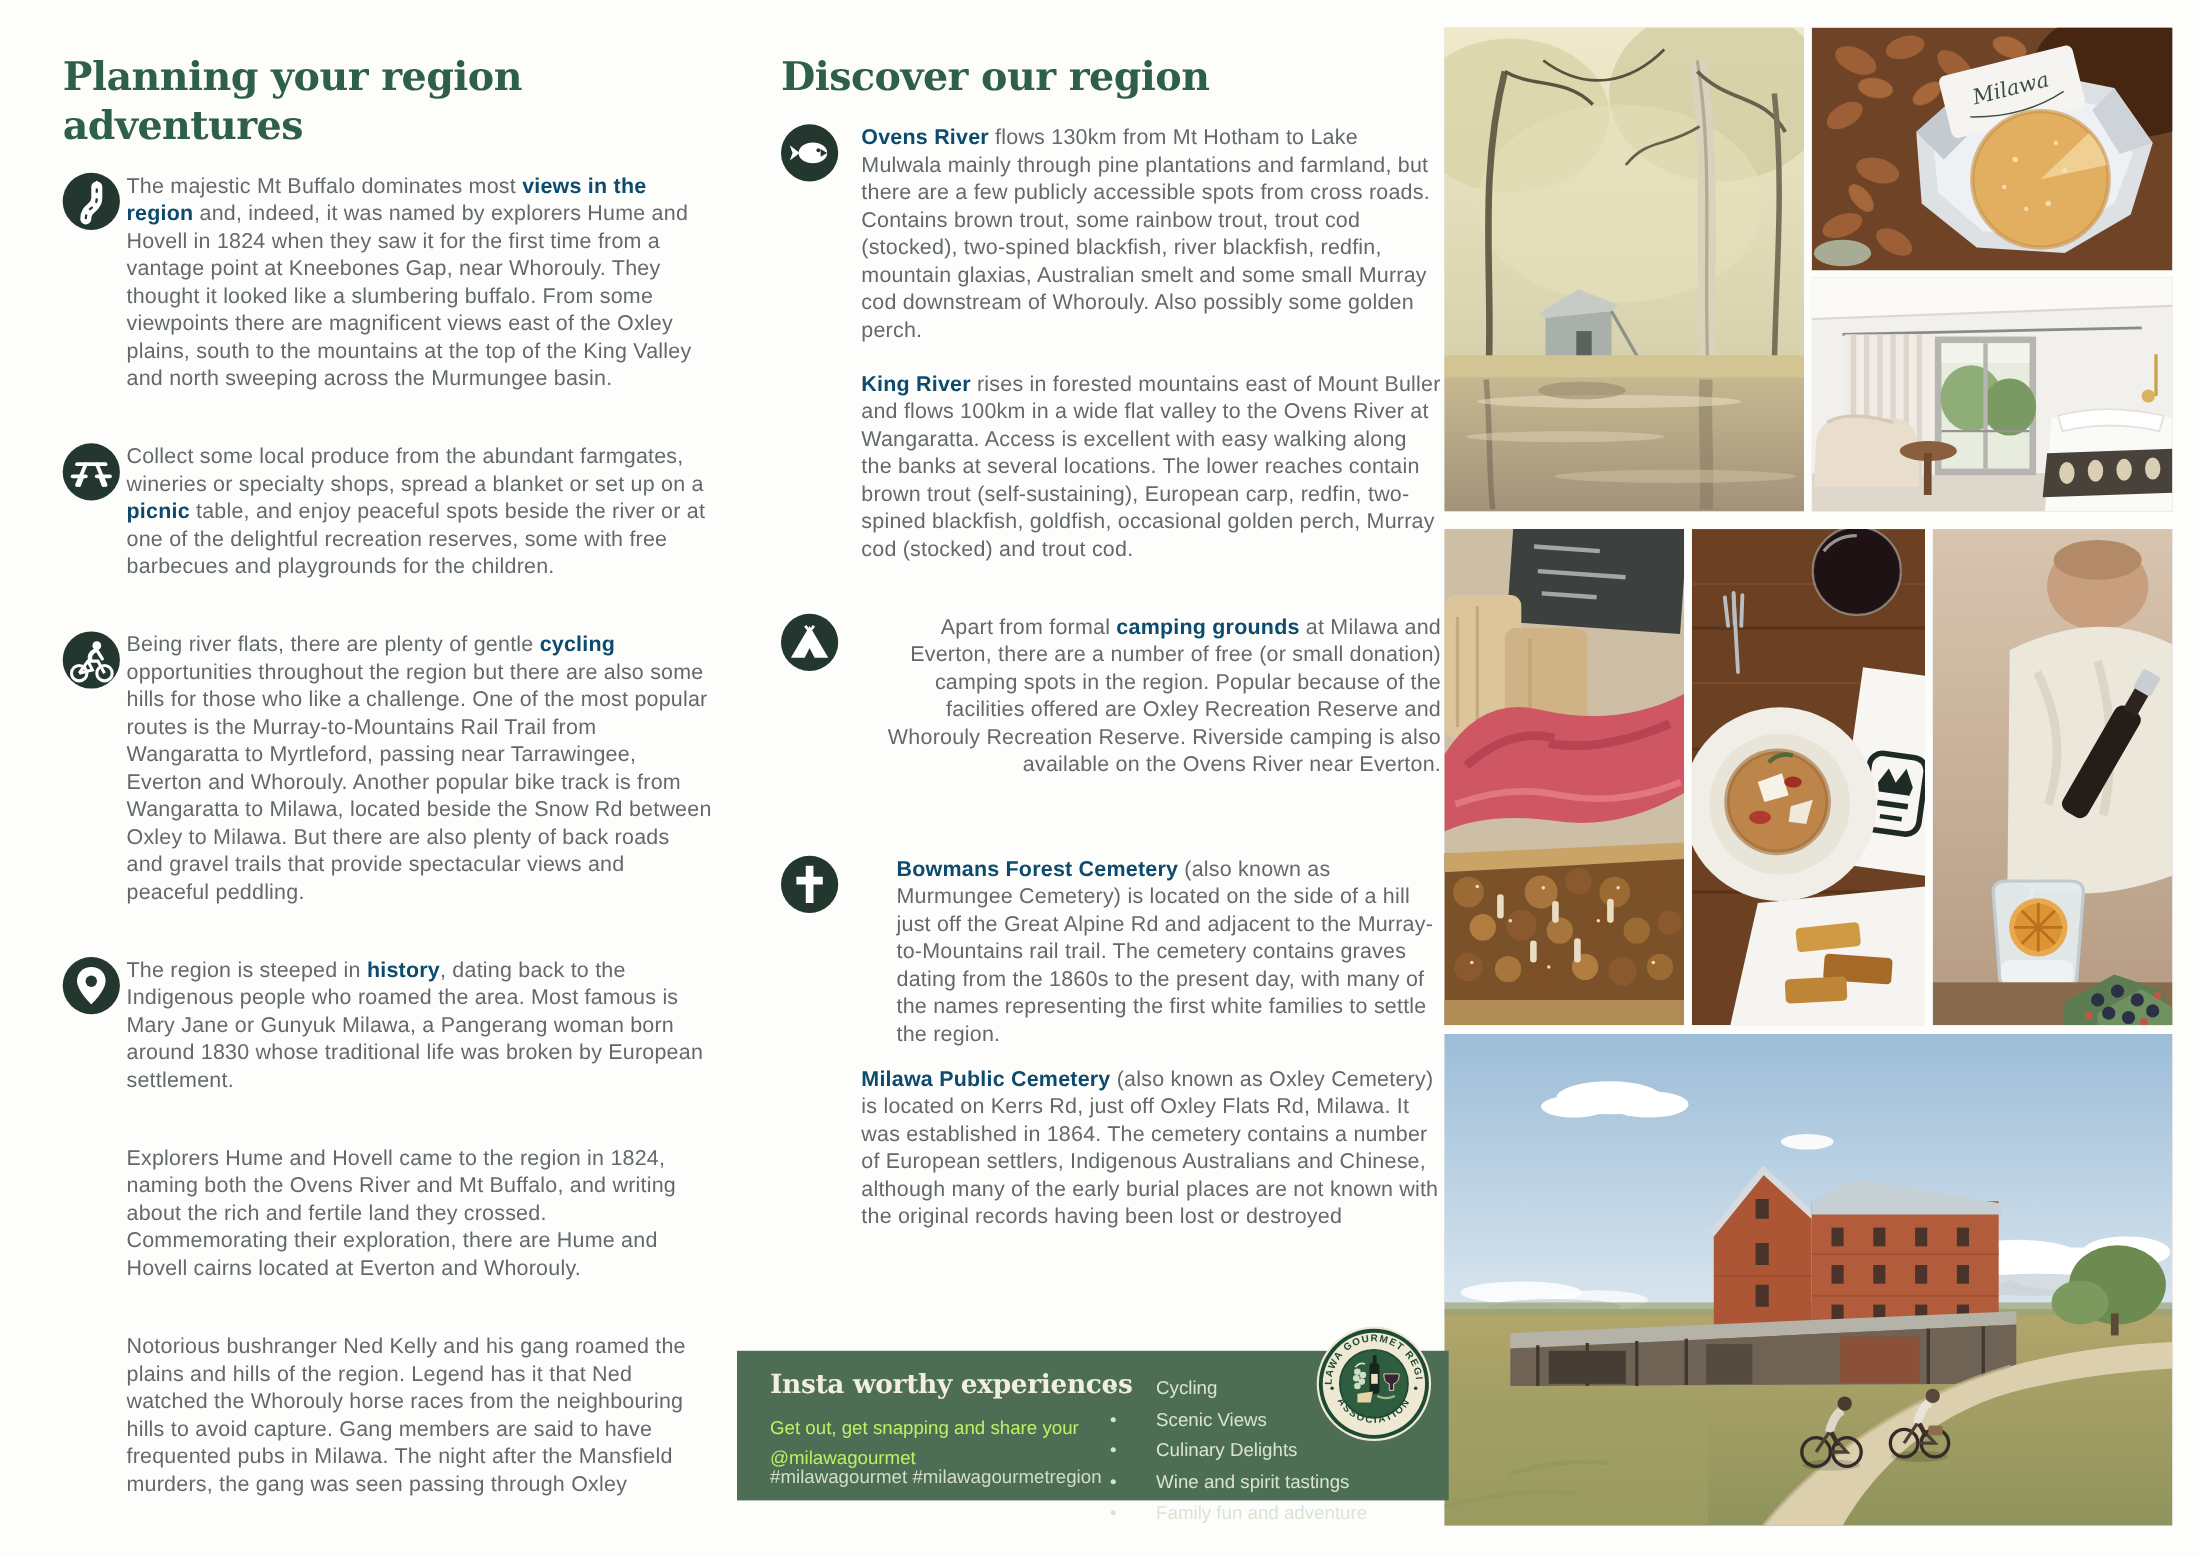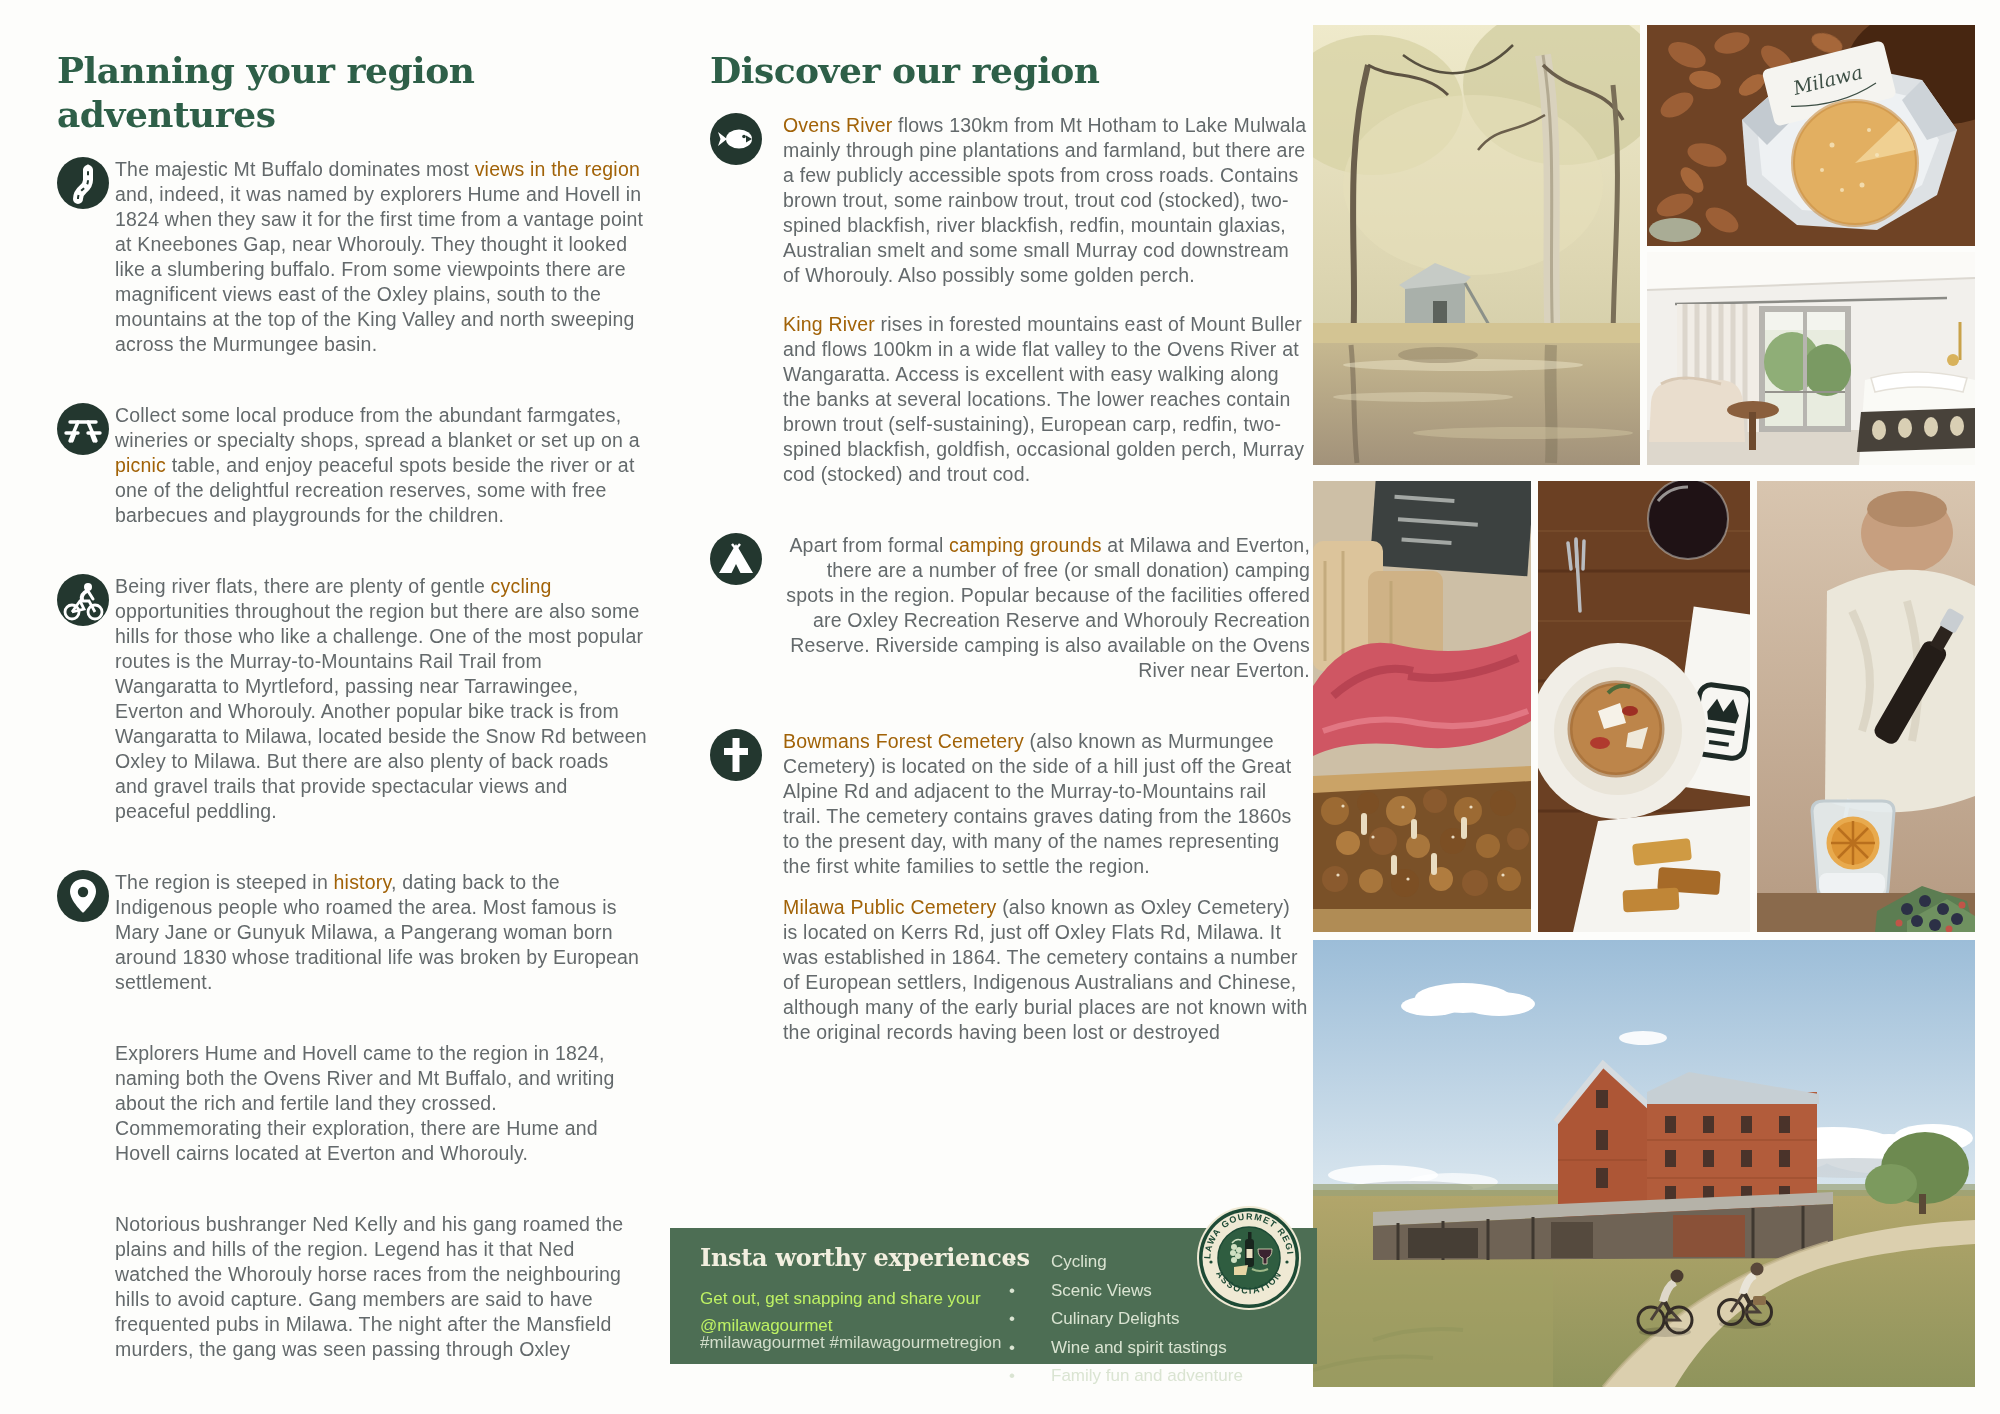--- a/index.html
+++ b/index.html
@@ -12,21 +12,21 @@
   .col-right{left:710px;width:600px;}
   .col-heading{font-family:"DejaVu Serif",serif;font-weight:700;font-size:36px;line-height:44px;
                letter-spacing:-0.5px;color:#2e5f48;margin:0 0 21px 0;}
   .section{display:flex;align-items:flex-start;}
   .col-left .icon-slot{flex:0 0 58px;}
   .col-right .icon-slot{flex:0 0 73px;}
   .icon-circle{width:52px;height:52px;border-radius:50%;background:#23372f;
                display:flex;align-items:center;justify-content:center;}
   .icon-circle svg{width:52px;height:52px;display:block;}
   .body{margin:0;font-size:19.5px;line-height:25px;color:#63696b;letter-spacing:0.2px;}
-  .body b.accent{color:#a16207;font-weight:400;}
+  .body b.accent{color:#0c4a6e;font-weight:700;}
 
   
   .photo{position:absolute;overflow:hidden;background:#ddd;}
   .photo svg{display:block;width:100%;height:100%;}
 
   
   .insta-box{position:absolute;left:670px;top:1228px;width:647px;height:136px;background:#4d6e54;}
   .insta-heading{font-family:"DejaVu Serif",serif;font-weight:700;font-size:24px;line-height:30px;
                  color:#f2efdf;margin:15px 0 5px 30px;letter-spacing:-0.3px;}
   .insta-body{margin:12px 0 0 30px;font-size:17px;line-height:27px;color:#bef264;}
@@ -139,21 +139,21 @@
           <div class="icon-slot">
             <div class="icon-circle">
               <svg viewBox="0 0 52 52">
                 <path d="M26 11 L9 40 H21.5 L26 31 L30.5 40 H43 Z" fill="#fff"></path>
                 <path d="M22 11 L26 16 L30 11" stroke="#fff" stroke-width="2.5" fill="none"></path>
               </svg>
             </div>
           </div>
           <p class="body"><span>Apart from formal </span><b class="accent">camping grounds</b><span> at Milawa and Everton, there are a number of free (or small donation) camping spots in the region. Popular because of the facilities offered are Oxley Recreation Reserve and Whorouly Recreation Reserve. Riverside camping is also available on the Ovens River near Everton.</span></p>
         </div>
-        <div class="section" style="margin-top: 46px;">
+        <div class="section" style="margin-top: 70px; gap: 32px;">
           <div class="icon-slot">
             <div class="icon-circle">
               <svg viewBox="0 0 52 52">
                 <path d="M22.5 9 h7 v10 h8.5 v7 h-8.5 v17 h-7 V26 h-8.5 v-7 h8.5 z" fill="#fff"></path>
               </svg>
             </div>
           </div>
           <p class="body"><b class="accent">Bowmans Forest Cemetery</b><span> (also known as Murmungee Cemetery) is located on the side of a hill just off the Great Alpine Rd and adjacent to the Murray-to-Mountains rail trail. The cemetery contains graves dating from the 1860s to the present day, with many of the names representing the first white families to settle the region.</span></p>
         </div>
         <div class="section" style="margin-top: 16px;">

